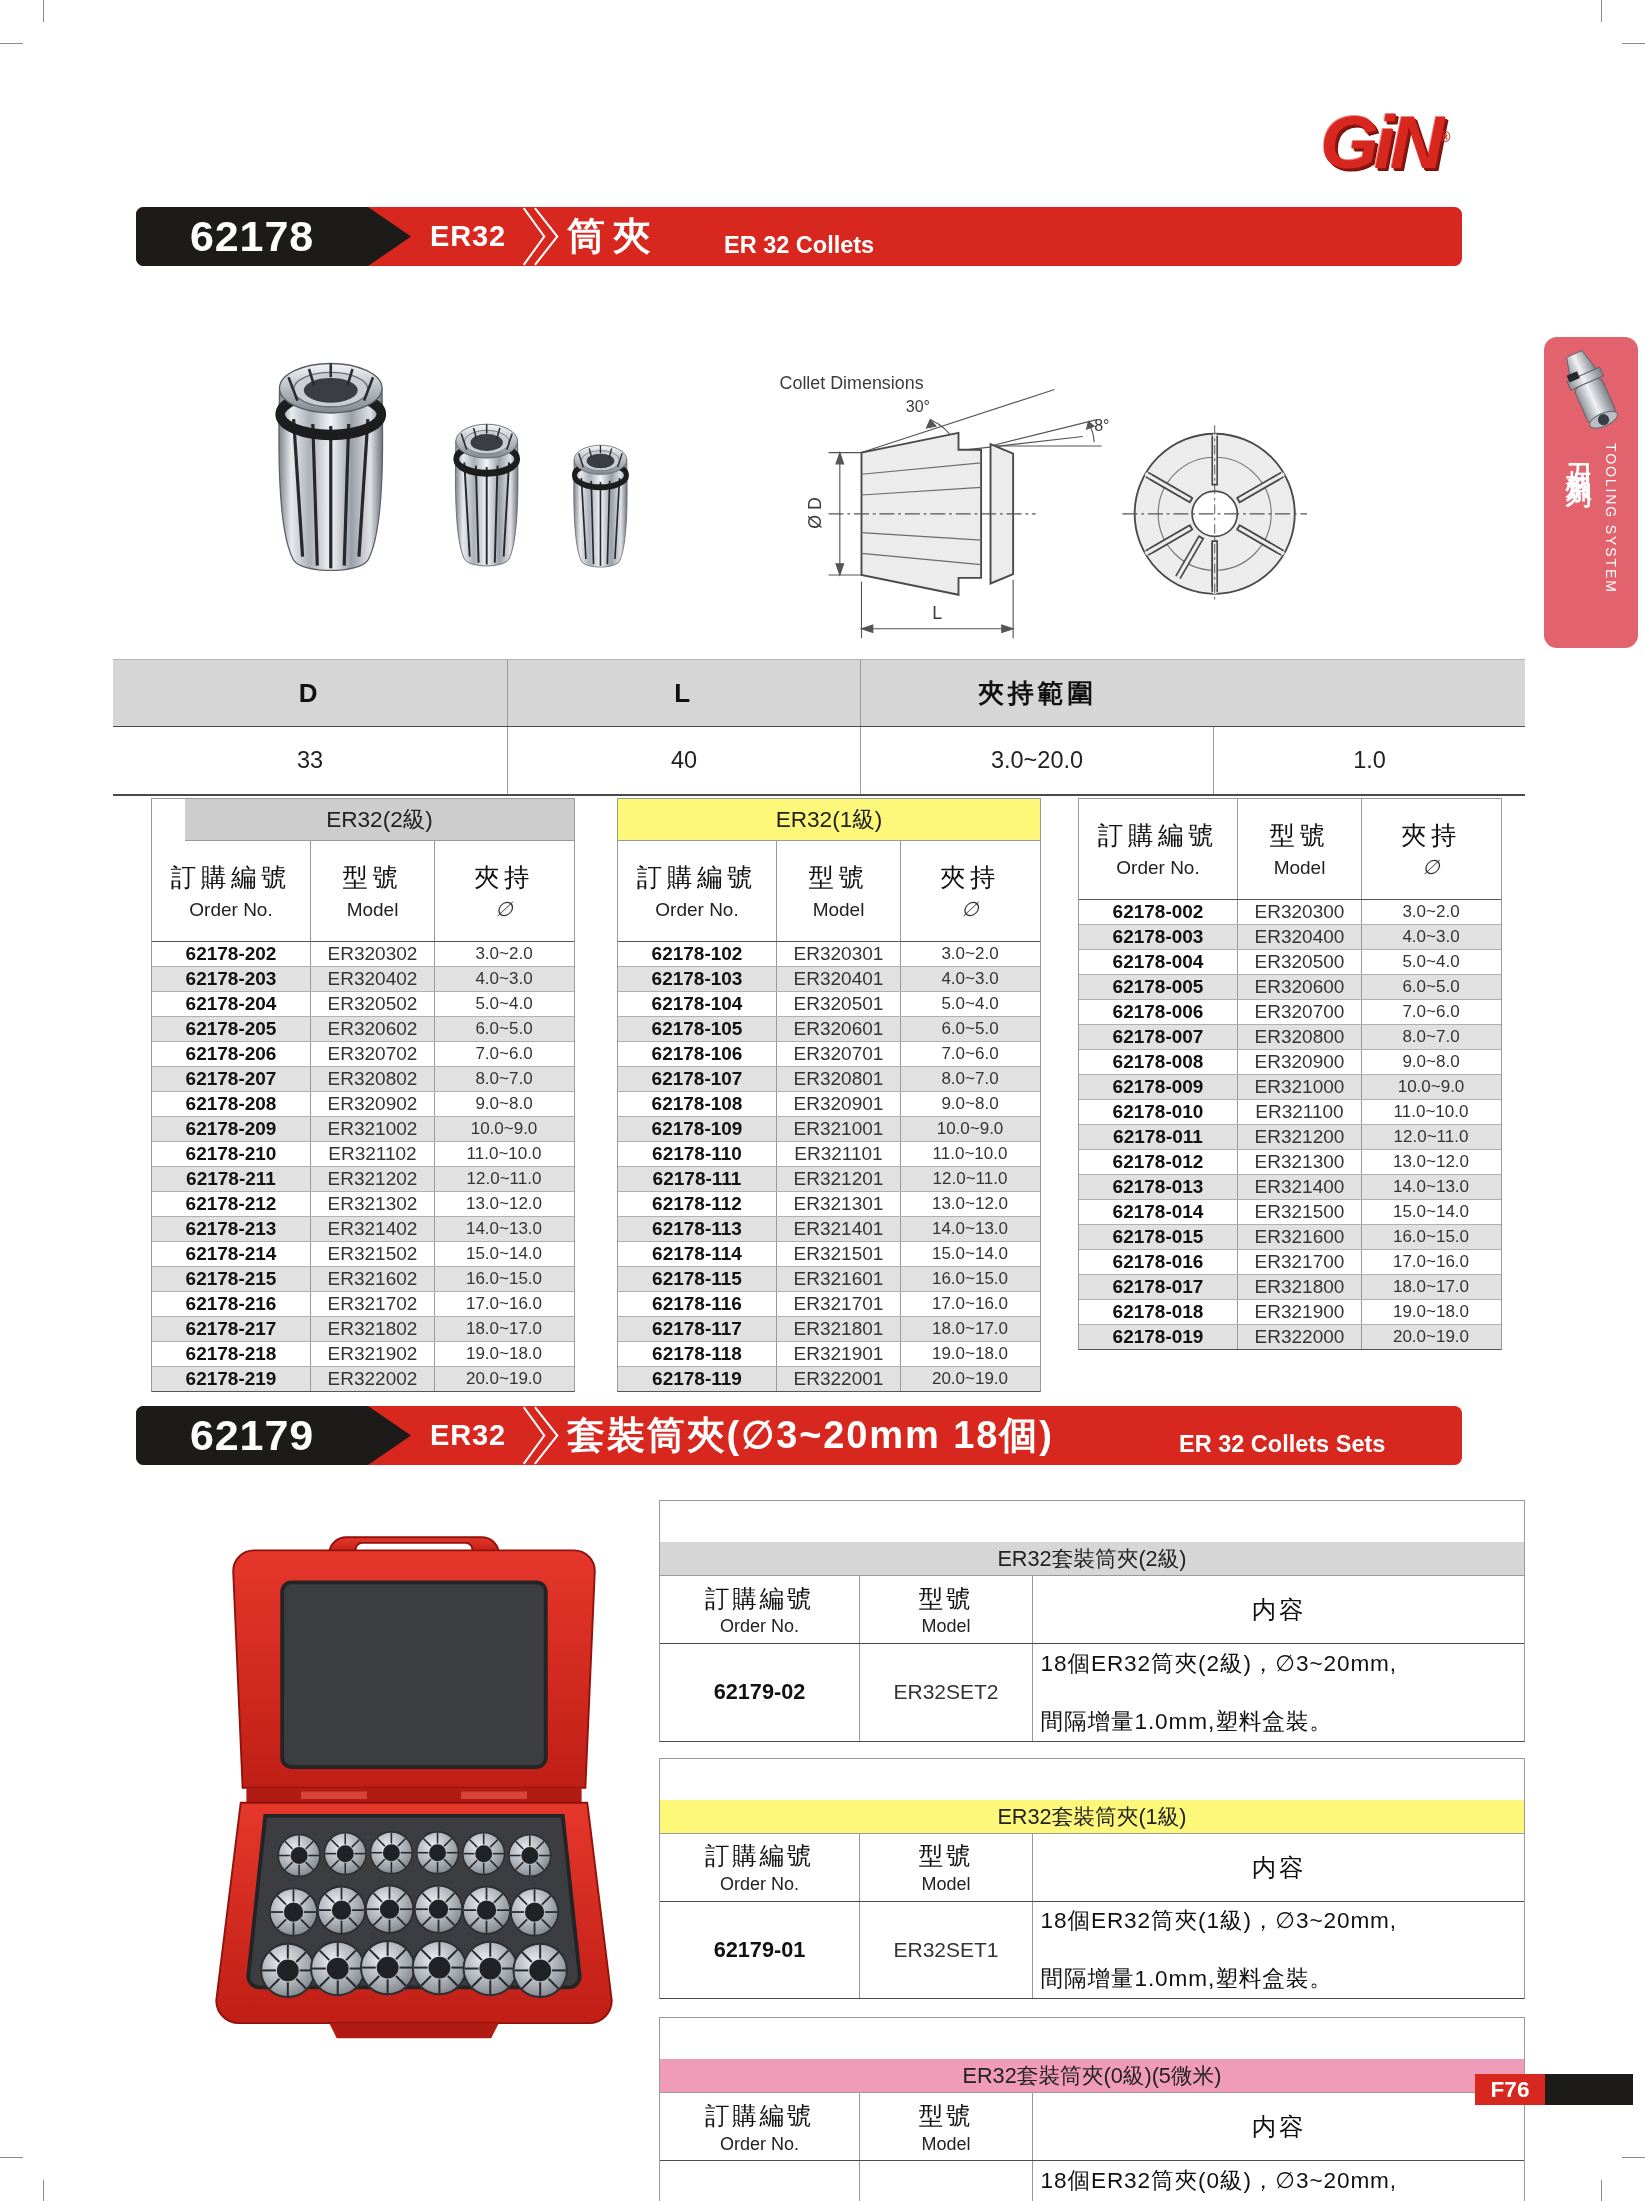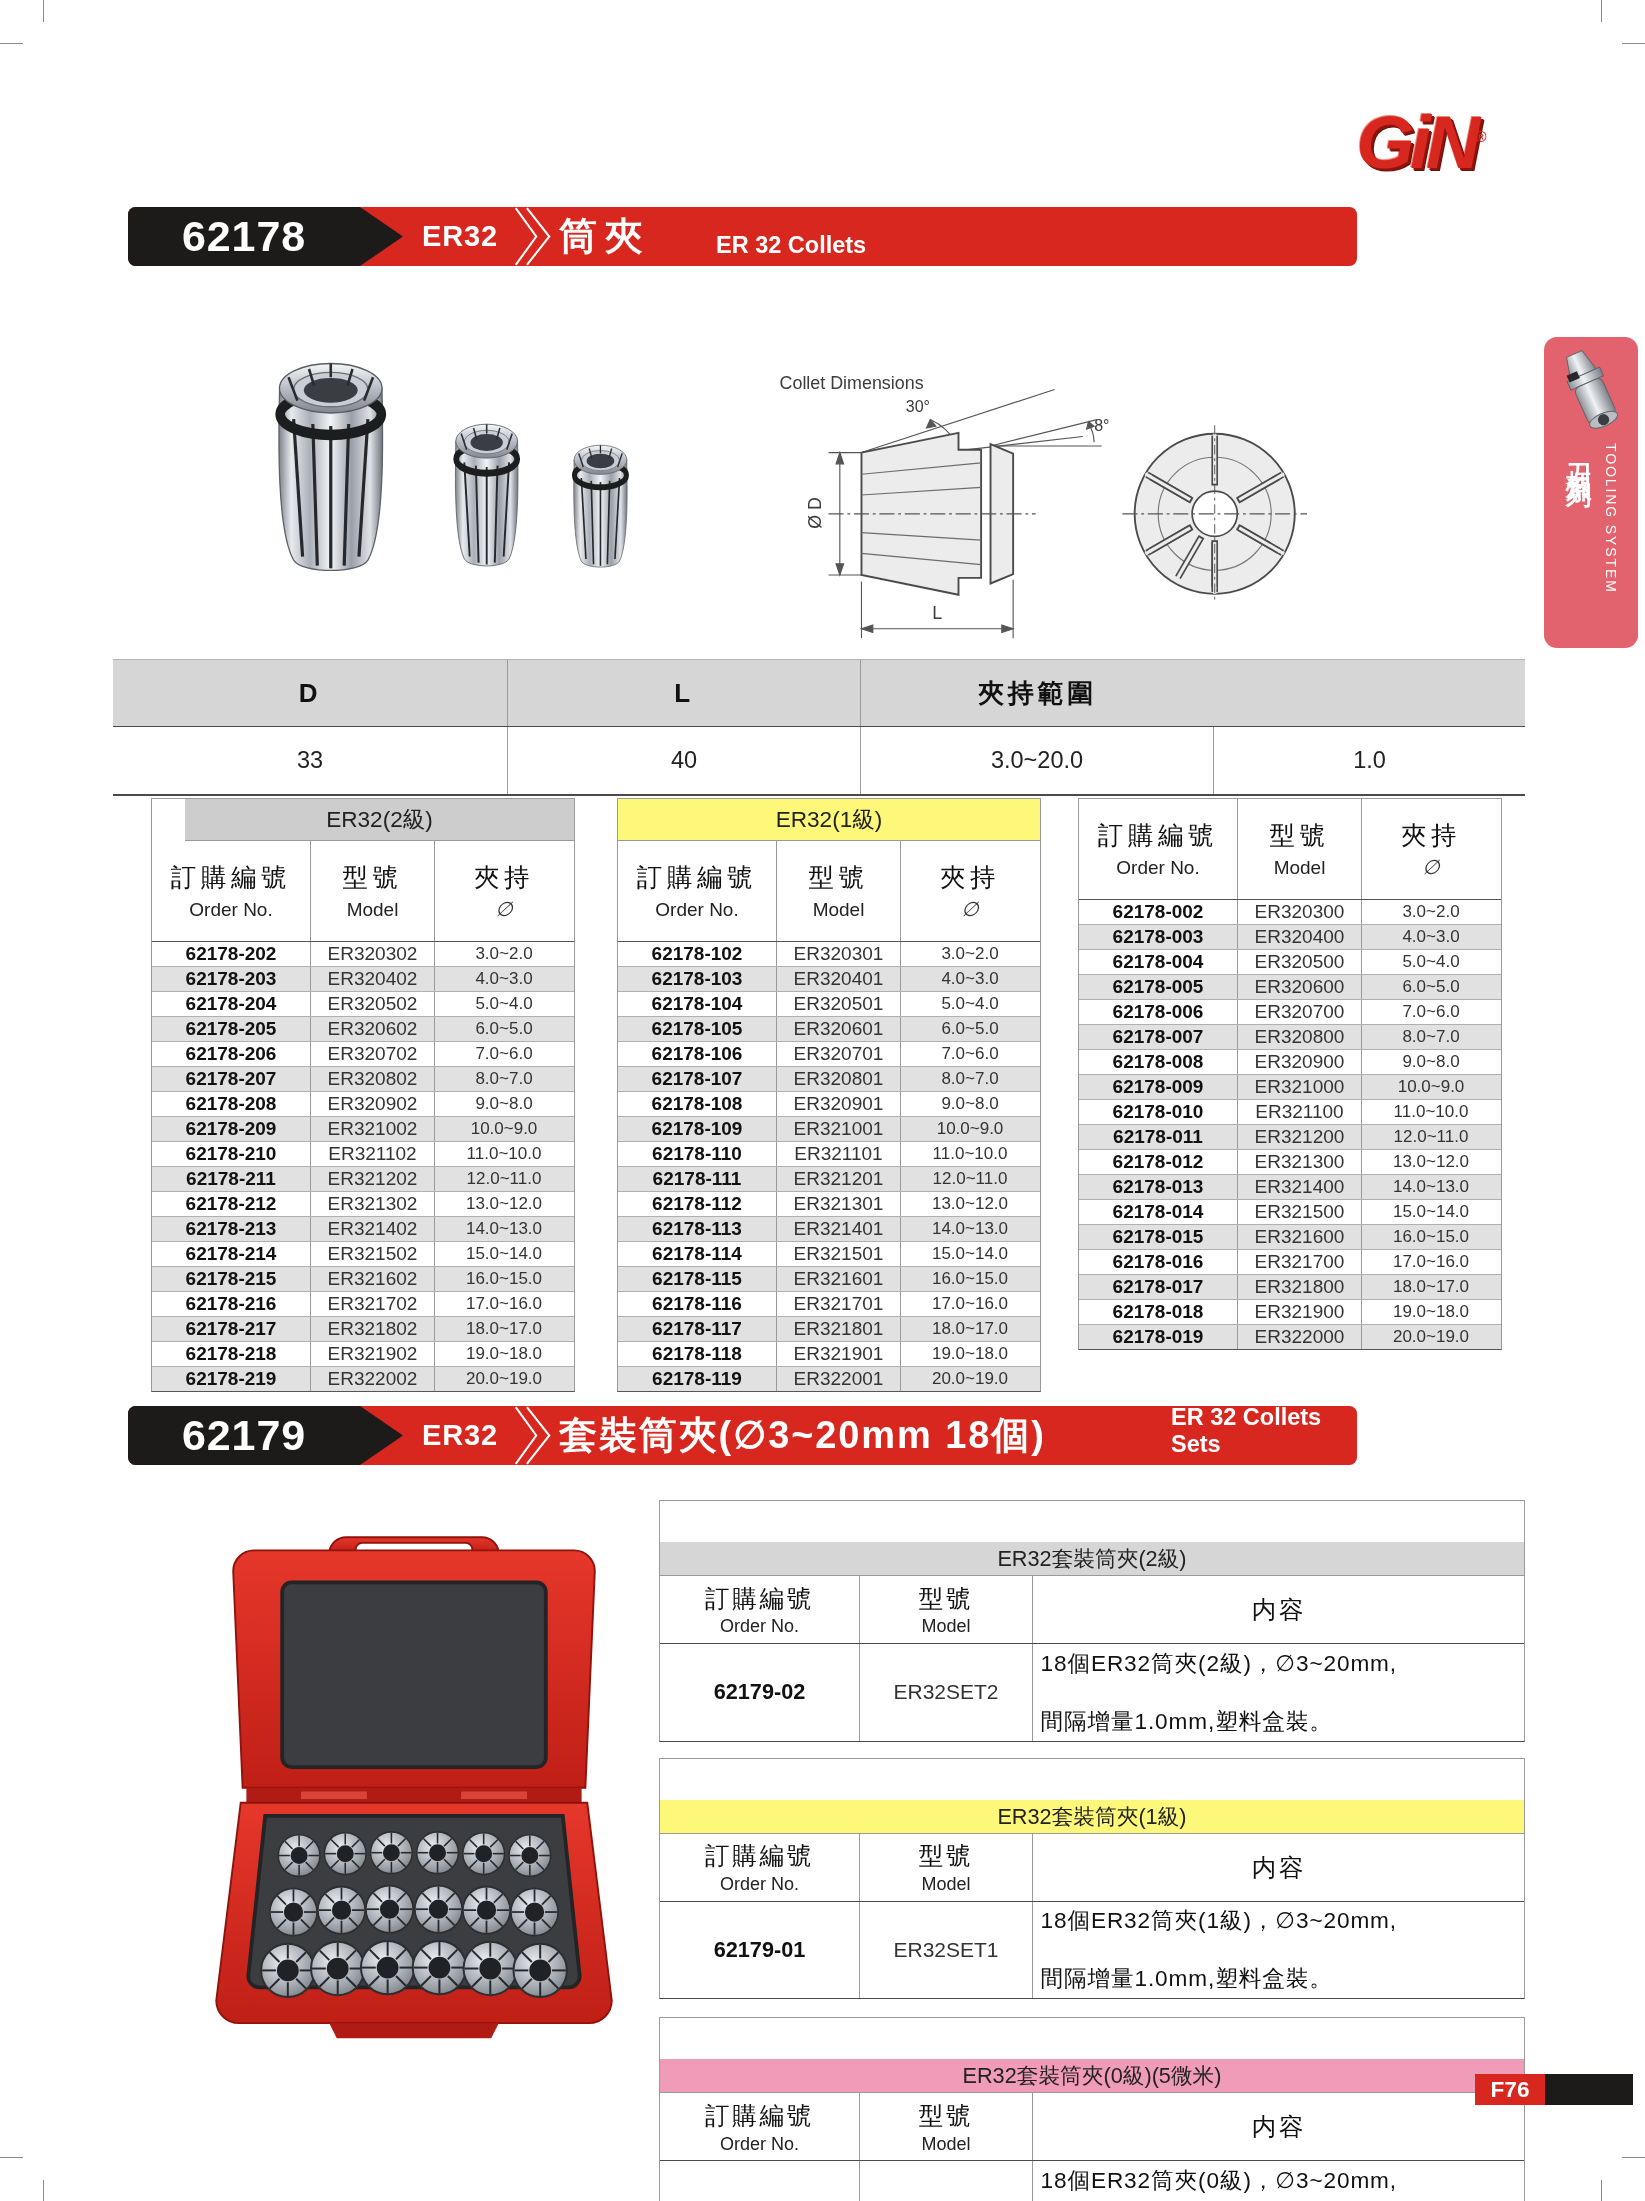--- a/index.html
+++ b/index.html
@@ -2,27 +2,27 @@
 <html style="font-size:15px"><head>
 <meta charset="utf-8">
 <style>
   html,body{margin:0;padding:0;background:#fff;}
   #page{position:relative;width:1645px;height:2202px;background:#fff;
         font-family:"Liberation Sans",sans-serif;overflow:hidden;color:#1a1a1a;}
   .abs{position:absolute;}
   
   .mark{position:absolute;background:#8a8a8a;}
   
-  #logo{left:1332px;top:90px;width:179px;height:94px;text-align:center;}
+  #logo{left:1296px;top:90px;width:179px;height:94px;text-align:center;}
   #logo .gin{font-size:75px;font-weight:bold;font-style:italic;color:#d8271e;
     letter-spacing:-4.7px;line-height:94px;
     text-shadow:1.9px 1.9px 0 #8e140e,2.8px 2.8px 0 #70100b,-0.9px -0.9px 0 #f0867e;}
   #logo sup{font-size:15px;font-style:normal;letter-spacing:0;vertical-align:super;text-shadow:none;color:#d8271e;}
   
-  .banner{position:absolute;left:128px;width:1229px;height:59px;background:#d8271e;border-radius:7.5px;}
+  .banner{position:absolute;left:136px;width:1326px;height:59px;background:#d8271e;border-radius:7.5px;}
   .code-tab{position:absolute;left:0;top:0;bottom:0;width:275px;background:#1d1b1a;
     clip-path:polygon(0 0,232px 0,275px 50%,232px 100%,0 100%);
     border-radius:7.5px 0 0 7.5px;display:flex;align-items:center;}
   .code-tab span{display:block;width:232px;text-align:center;color:#fff;font-size:43px;font-weight:bold;letter-spacing:0.9px;}
   .series{position:absolute;left:294px;top:0;height:59px;line-height:59px;color:#fff;font-size:29px;font-weight:bold;letter-spacing:0.9px;}
   .chev{position:absolute;left:384px;top:0;}
   .tzh{position:absolute;top:3.8px;color:#fff;font-weight:bold;}
   .ten{position:absolute;bottom:6.6px;color:#fff;font-weight:bold;}
   #banner1 .tzh{left:431px;font-size:38px;letter-spacing:7.5px;}
   #banner1 .ten{left:544px;font-size:23.5px;margin-left:44px;}

